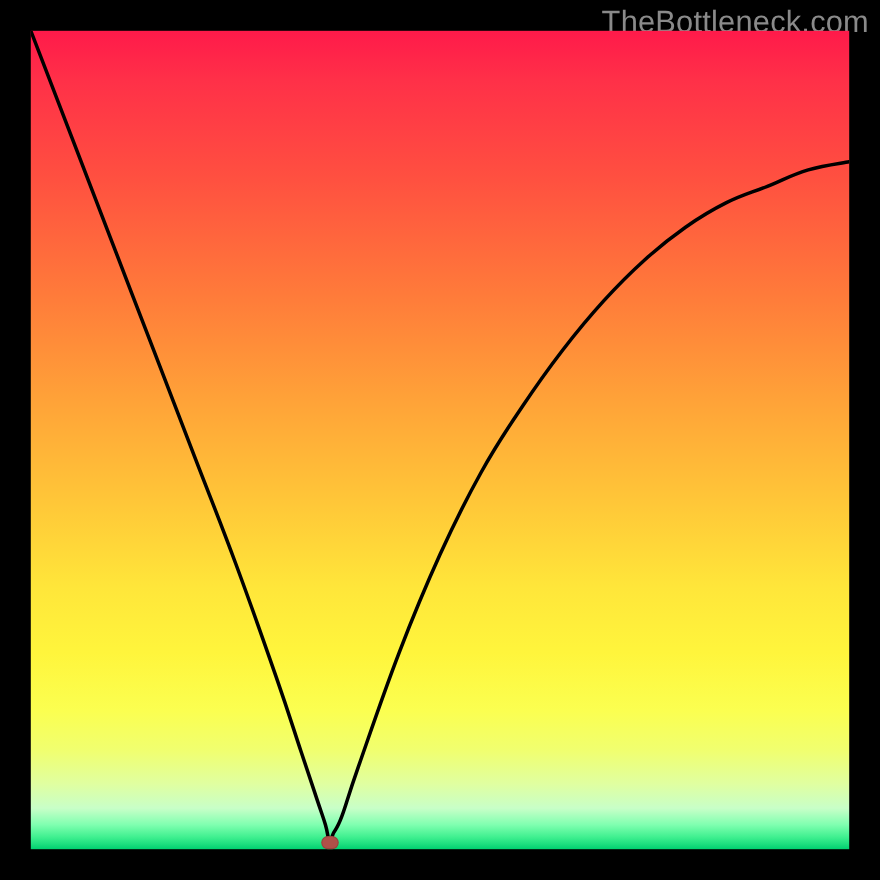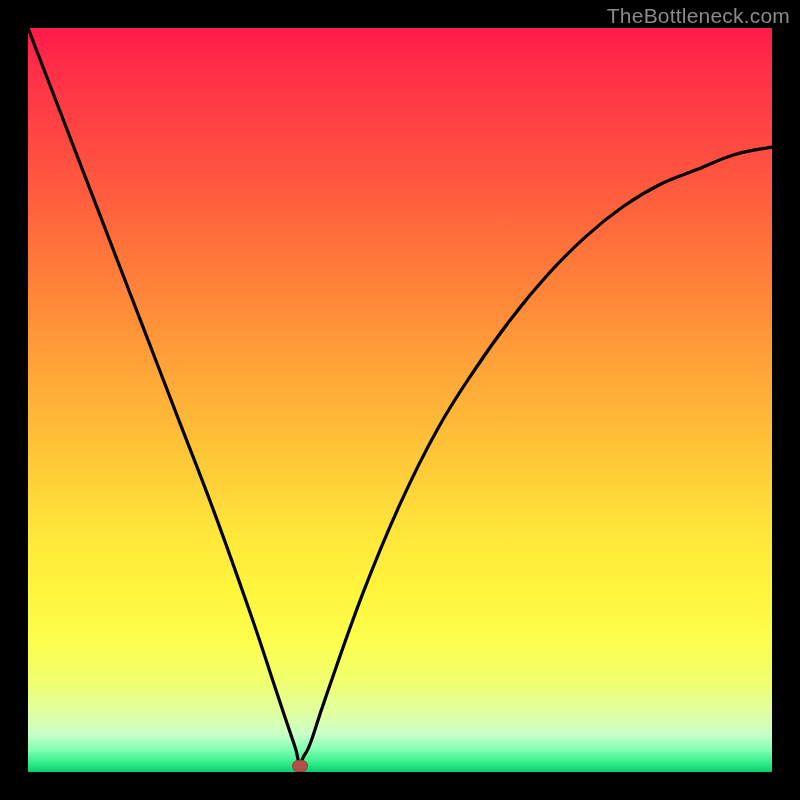--- a/index.html
+++ b/index.html
@@ -42,21 +42,21 @@
       #40f090 98.5%,
       #20e080 99.3%,
       #00d070 100%
     );
   }
   .watermark {
     position: absolute;
     top: 4px;
     right: 10px;
     color: #8a8a8a;
-    font-size: 21px;
+    font-size: 28px;
     font-weight: 400;
     letter-spacing: 0.2px;
     user-select: none;
     font-family: Arial, Helvetica, sans-serif;
     text-align: right;
   }
   svg.curve {
     position: absolute;
     left: 0;
     top: 0;

